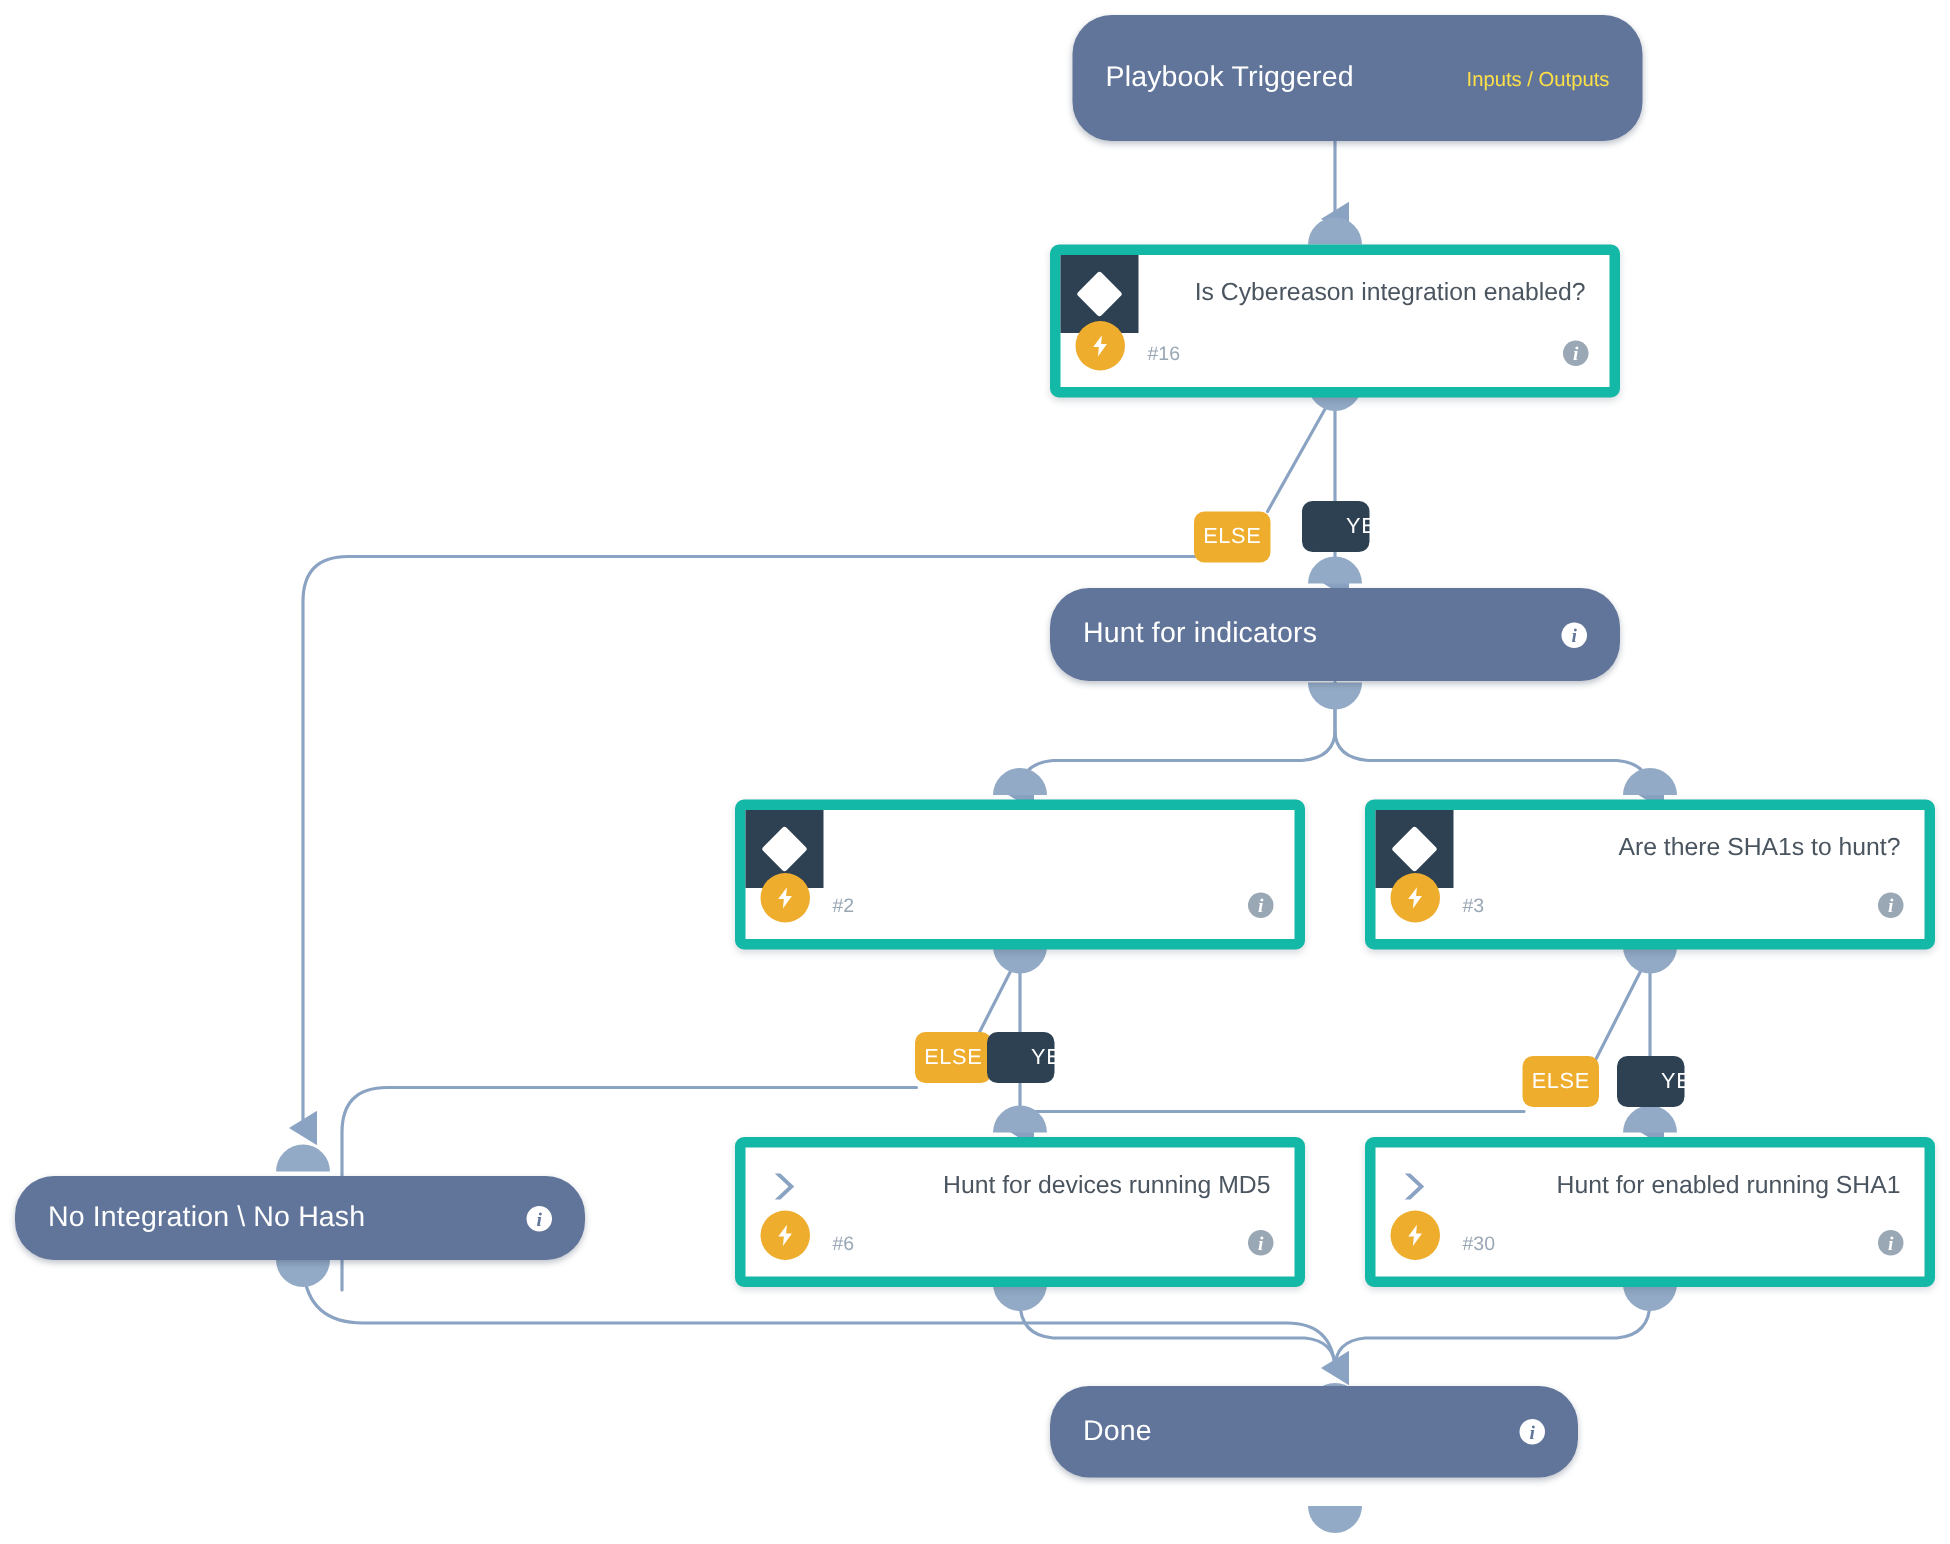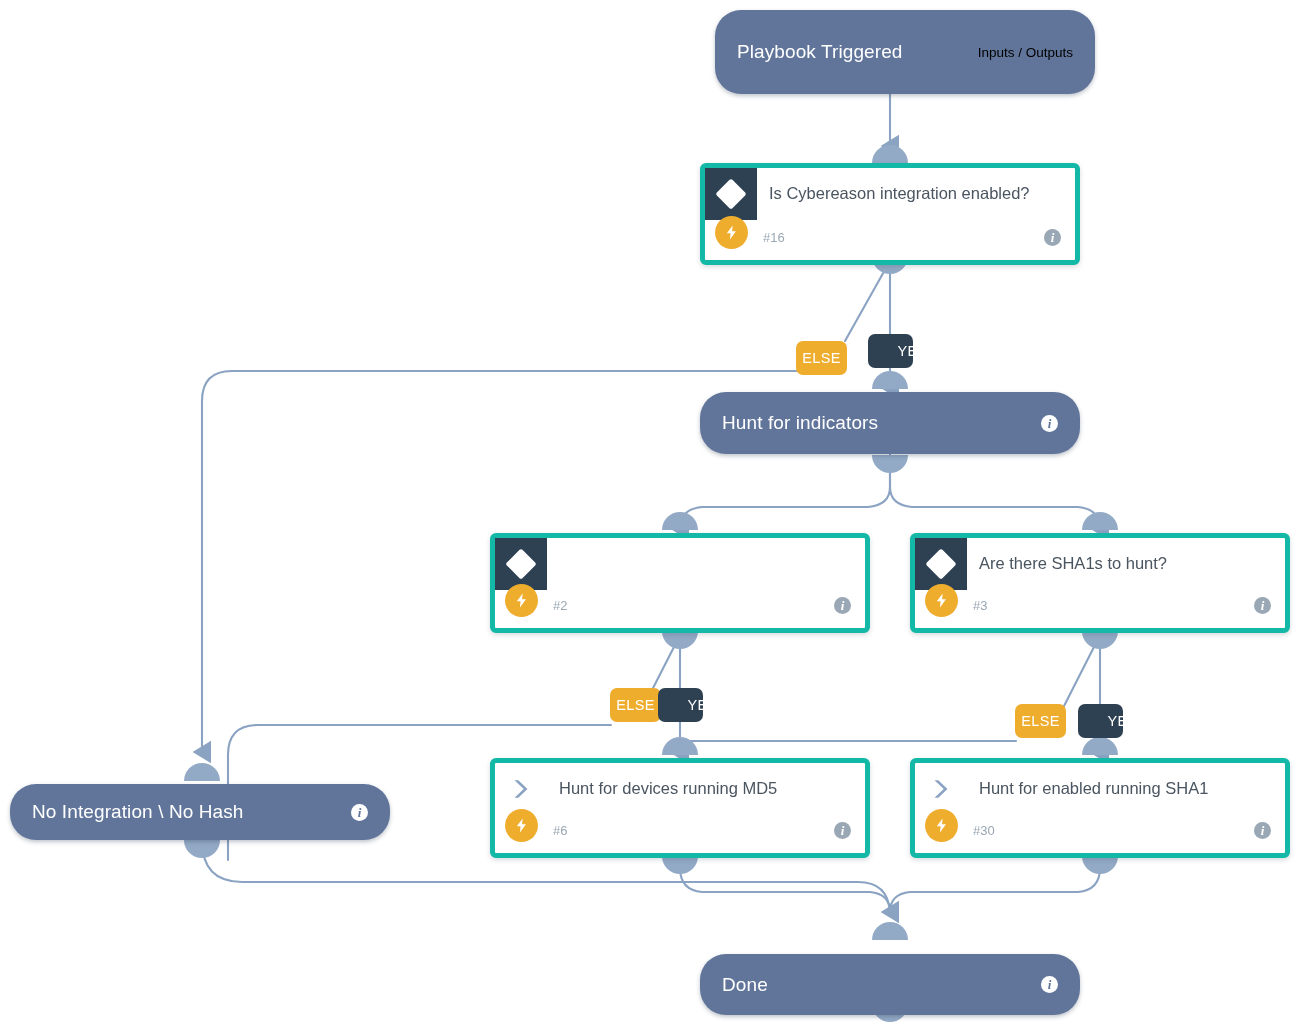--- a/index.html
+++ b/index.html
@@ -40,21 +40,21 @@
     z-index: 5;
   }
   .pill-title {
     color: #ffffff;
     font-size: 19px;
     letter-spacing: 0.1px;
     white-space: nowrap;
   }
   .pill-sub {
     margin-left: auto;
-    color: #000000;
+    color: #fde047;
     font-size: 13.5px;
     white-space: nowrap;
   }
   .pill .info-w {
     margin-left: auto;
   }
 
   
   .info-w, .info-d {
     width: 17px;
@@ -71,24 +71,25 @@
     flex: none;
   }
   .info-w { background: #ffffff; color: #61759a; }
   .info-d { background: #9aa7b4; color: #ffffff; }
 
   
   .card {
     position: absolute;
     box-sizing: border-box;
     background: #ffffff;
-    border: 5px solid #14b8a6;
+    border: 7px solid #14b8a6;
     border-radius: 6px;
     box-shadow: 0 2px 5px rgba(40,55,80,0.18);
     z-index: 5;
+    text-align: right;
   }
   .card-row {
     display: flex;
     align-items: flex-start;
   }
   .sq-icon {
     width: 52px;
     height: 52px;
     background: #2e4153;
     flex: none;
@@ -333,18 +334,18 @@
     </div>
     <div class="bolt">
       <svg width="17" height="17" viewBox="0 0 24 24" aria-hidden="true">
           <path d="M13.6 2 5.4 13.2h5.3L9.8 22l8.5-11.6h-5.5z" fill="#ffffff"></path>
         </svg>
     </div>
     <span class="taskid">#30</span>
     <span class="info-d card-info">i</span>
   </div>
 
-  <div class="pill" style="left:700px; top:954px; width:380px; height:61px;">
+  <div class="pill" style="left:700px; top:924px; width:352px; height:61px;">
     <span class="pill-title">Done</span>
     <span class="info-w">i</span>
   </div>
 
 </div>
 
 </body></html>

